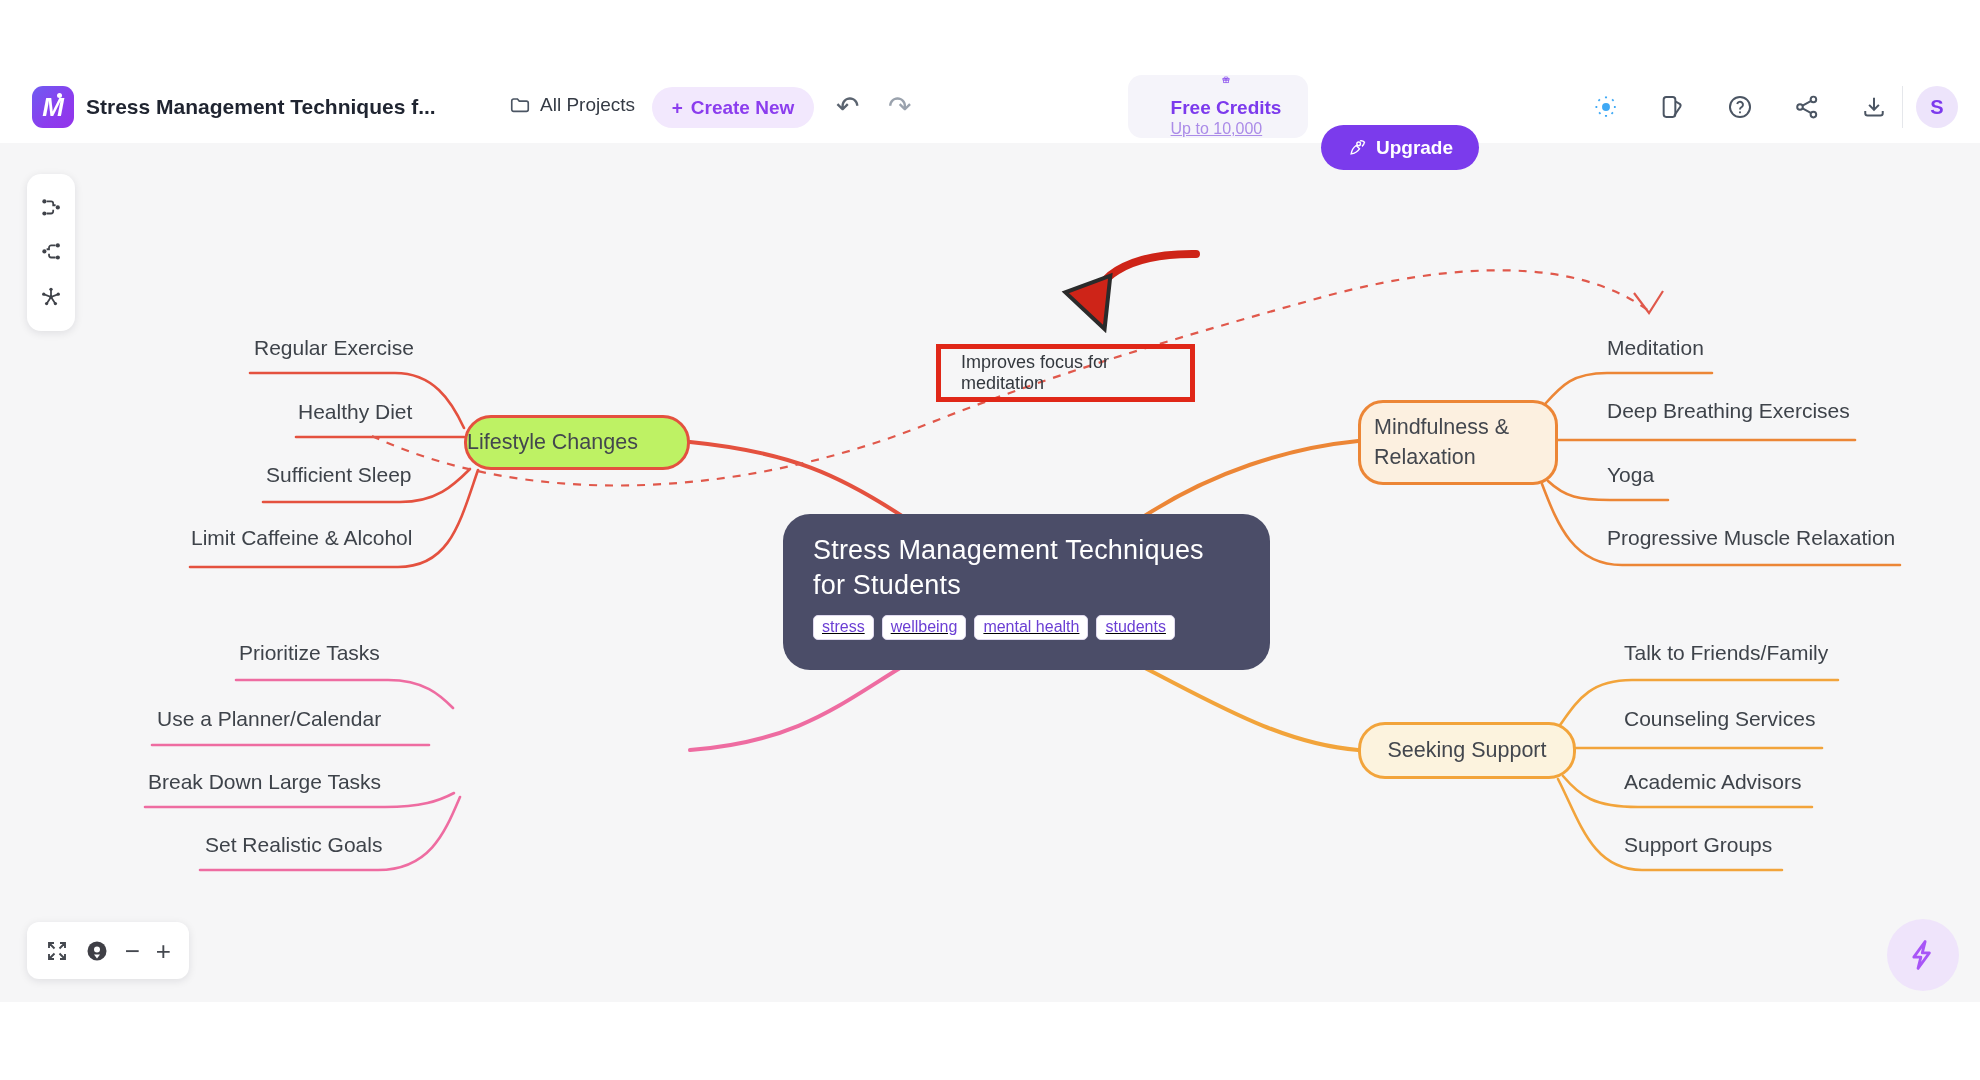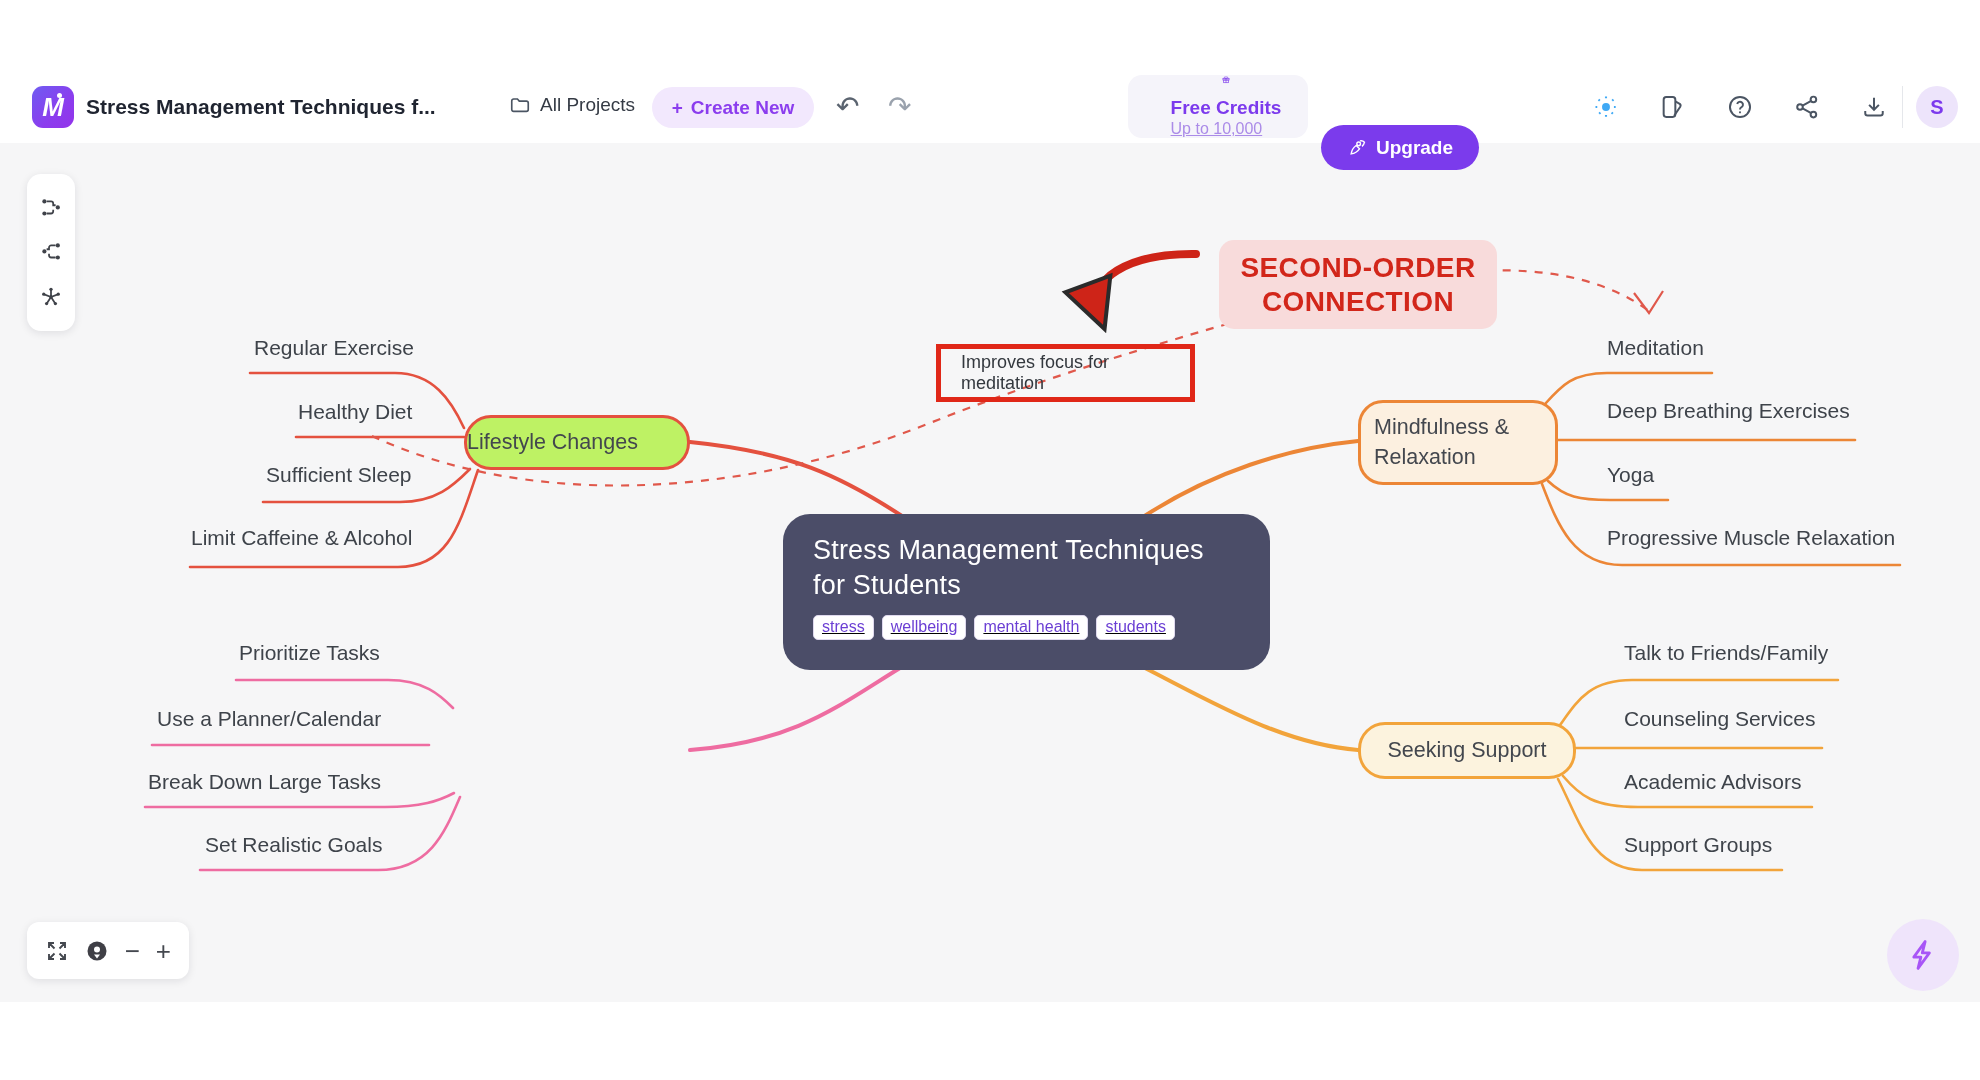--- a/index.html
+++ b/index.html
@@ -257,24 +257,20 @@
   <div class="child-label" style="left:1607px; top:336px">Meditation</div>
   <div class="child-label" style="left:1607px; top:399px">Deep Breathing Exercises</div>
   <div class="child-label" style="left:1607px; top:463px">Yoga</div>
   <div class="child-label" style="left:1607px; top:526px">Progressive Muscle Relaxation</div>
 
   <div class="child-label" style="left:1624px; top:641px">Talk to Friends/Family</div>
   <div class="child-label" style="left:1624px; top:707px">Counseling Services</div>
   <div class="child-label" style="left:1624px; top:770px">Academic Advisors</div>
   <div class="child-label" style="left:1624px; top:833px">Support Groups</div>
 
-  <div class="annotation-bubble">
-    <div class="annotation-text">SECOND-ORDER</div>
-    <div class="annotation-text">CONNECTION</div>
-  </div>
 
   <div class="conn-label">
     <span>Improves focus for meditation</span>
   </div>
 
   <svg id="annotation-layer" class="layer">
     <defs>
       <marker id="arrhead" markerWidth="7" markerHeight="7" refX="4.5" refY="3.5" orient="auto">
         <path d="M0.5 0.5 L6.5 3.5 L0.5 6.5 z" fill="#ce2418" stroke="#2b2b2b" stroke-width="0.5"></path>
       </marker>

